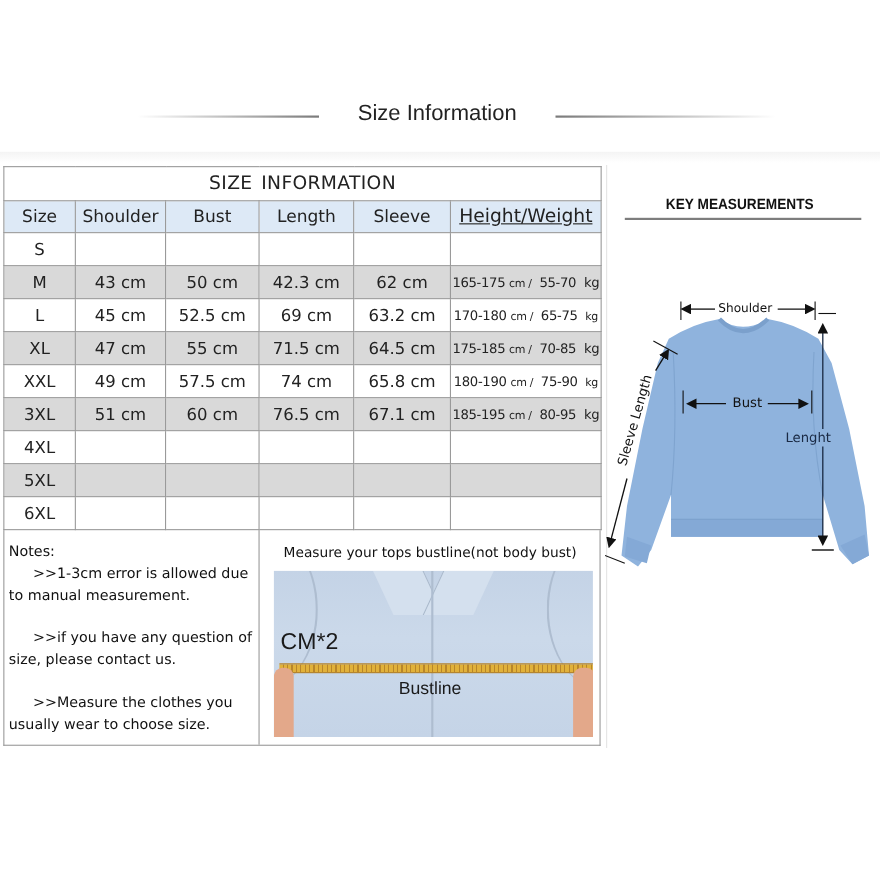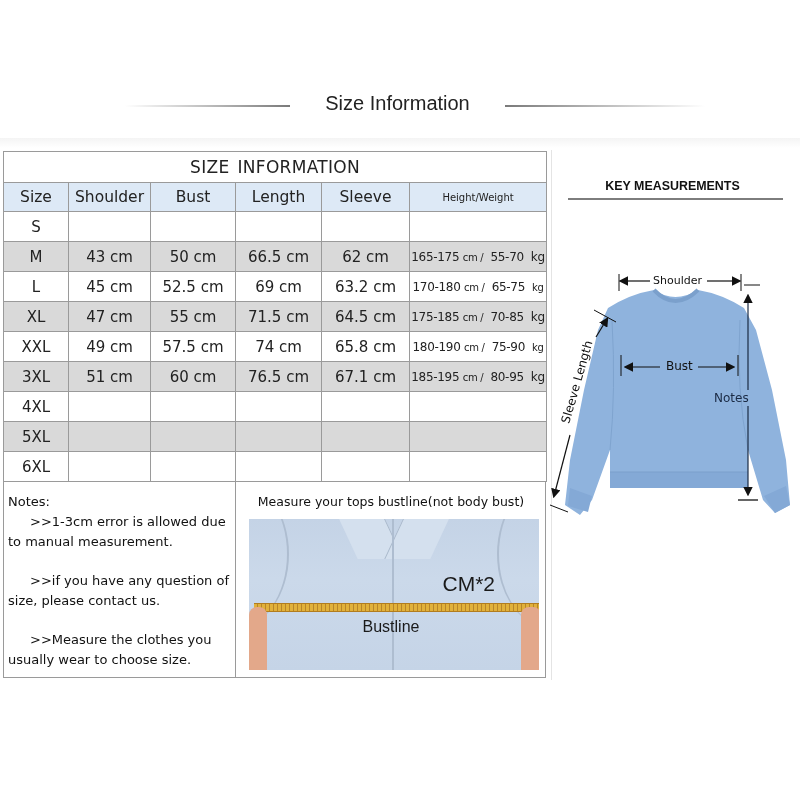--- a/index.html
+++ b/index.html
@@ -12,21 +12,21 @@
     .top-line.right { left: 505px; width: 200px; background: linear-gradient(to right, #7a7a7a, rgba(120,120,120,0)); }
     .top-title { position: absolute; left: 300px; width: 195px; top: 4px; text-align: center; font-family: "Liberation Sans", sans-serif; font-size: 20px; color: #222; }
 
     .band { position: absolute; left: 0; top: 138px; width: 800px; height: 10px; background: linear-gradient(#f4f4f4, #fff); }
 
     .size-table { position: absolute; left: 3px; top: 151px; width: 543px; border-collapse: collapse; table-layout: fixed; }
     .size-table td, .size-table th { border: 1px solid #9a9a9a; text-align: center; font-weight: normal; font-size: 15px; color: #222; padding: 0; white-space: nowrap; overflow: hidden; }
     .size-table .title-cell { height: 31px; font-size: 17px; letter-spacing: 0.3px; background: #fff; }
     .size-table .title-cell span.gap { display: inline-block; width: 8px; }
     .size-table thead tr.hdr th { background: #dde9f6; height: 29px; font-size: 15.5px; }
-    .size-table thead tr.hdr th.hw { font-size: 10px; }
+    .size-table thead tr.hdr th.hw { font-size: 17px; text-decoration: underline; }
     .size-table tbody td { height: 30px; }
     .size-table tbody tr.gray td { background: #d9d9d9; }
     .size-table tbody tr.white td { background: #ffffff; }
     .size-table td.hwv { font-size: 12px; letter-spacing: -0.3px; }
     .size-table td.hwv .u { font-size: 10px; text-align: center; }
 
     .bottom-box { position: absolute; left: 3px; top: 482px; width: 543px; height: 196px; border: 1px solid #9a9a9a; border-top: none; }
     .notes { position: absolute; left: 0; top: 0; width: 232px; height: 195px; border-right: 1px solid #9a9a9a; padding: 10px 0 0 4px; font-size: 13px; line-height: 20px; color: #111; }
     .notes p { margin-bottom: 19px; }
     .notes p.h { margin-bottom: 0; }
@@ -36,21 +36,21 @@
     .bust-caption { position: absolute; left: 0; top: 12px; width: 310px; text-align: center; font-size: 12.5px; color: #111; }
     .bust-photo { position: absolute; left: 13px; top: 37px; width: 290px; height: 151px; background: linear-gradient(180deg, #c4d3e6 0%, #cbd9ea 40%, #c5d4e7 100%); overflow: hidden; }
     .collar-l { position: absolute; left: 98px; top: -6px; width: 46px; height: 46px; background: #d4e0ee; transform: skewX(25deg); border-right: 1px solid #a9b8cb; }
     .collar-r { position: absolute; left: 146px; top: -6px; width: 46px; height: 46px; background: #d4e0ee; transform: skewX(-25deg); border-left: 1px solid #a9b8cb; }
     .placket { position: absolute; left: 143px; top: 0; width: 2px; height: 151px; background: #aebdd0; }
     .seam-l { position: absolute; left: -70px; top: -40px; width: 110px; height: 150px; border-right: 2px solid #aebdd0; border-radius: 50%; }
     .seam-r { position: absolute; left: 248px; top: -40px; width: 110px; height: 150px; border-left: 2px solid #aebdd0; border-radius: 50%; }
     .tape { position: absolute; left: 5px; top: 84px; width: 285px; height: 9px; background: repeating-linear-gradient(90deg, #e1b13a 0px, #e1b13a 3px, #b8852a 3px, #b8852a 4px); border-top: 1px solid #b27d1e; border-bottom: 1px solid #b27d1e; }
     .hand-l { position: absolute; left: 0; top: 88px; width: 18px; height: 63px; background: #e3a88a; border-radius: 8px 8px 0 0; }
     .hand-r { position: absolute; left: 272px; top: 88px; width: 20px; height: 63px; background: #e3a88a; border-radius: 8px 8px 0 0; }
-    .cm2 { position: absolute; left: 0; top: 53px; width: 246px; text-align: right; font-family: "Liberation Sans", sans-serif; font-size: 21px; color: #1a1a1a; padding-left: 6px; }
+    .cm2 { position: absolute; left: 0; top: 53px; width: 246px; text-align: left; font-family: "Liberation Sans", sans-serif; font-size: 21px; color: #1a1a1a; padding-left: 6px; }
     .bustline { position: absolute; left: 0; top: 99px; width: 290px; text-align: center; font-family: "Liberation Sans", sans-serif; font-size: 16px; color: #1a1a1a; padding-right: 6px; }
 
     .vsep { position: absolute; left: 551px; top: 150px; width: 1px; height: 530px; background: #e4e4e4; }
 
     .key-title { position: absolute; left: 570px; top: 178px; width: 205px; text-align: center; font-family: "Liberation Sans", sans-serif; font-weight: bold; font-size: 13.5px; color: #111; transform: scaleX(0.92); }
     .key-line { position: absolute; left: 568px; top: 198px; width: 215px; height: 2px; background: #7d7d7d; }
 
     .sweater { position: absolute; left: 550px; top: 260px; width: 250px; height: 270px; }
     .sweater svg { width: 250px; height: 270px; }
     .lbl { position: absolute; font-size: 11px; color: #111; }
@@ -93,21 +93,21 @@
       <td></td>
       <td></td>
       <td></td>
       <td></td>
       <td class="hwv"></td>
     </tr>
     <tr class="gray">
       <td>M</td>
       <td>43 cm</td>
       <td>50 cm</td>
-      <td>66.5 cm</td>
+      <td>42.3 cm</td>
       <td>62 cm</td>
       <td class="hwv"><span>165-175</span> <span class="u">cm /</span>&nbsp;&nbsp;<span>55-70</span>&nbsp;&nbsp;<span>kg</span></td>
     </tr>
     <tr class="white">
       <td>L</td>
       <td>45 cm</td>
       <td>52.5 cm</td>
       <td>69 cm</td>
       <td>63.2 cm</td>
       <td class="hwv"><span>170-180</span> <span class="u">cm /</span>&nbsp;&nbsp;<span>65-75</span>&nbsp;&nbsp;<span class="u">kg</span></td>
@@ -228,15 +228,15 @@
     <line x1="110" y1="107" x2="76" y2="107" stroke="#111" stroke-width="1.2" marker-end="url(#ah)"></line>
     <line x1="148" y1="107" x2="183" y2="107" stroke="#111" stroke-width="1.2" marker-end="url(#ah)"></line>
 
     <line x1="44" y1="50" x2="66" y2="62" stroke="#111" stroke-width="1"></line>
     <line x1="0" y1="245" x2="18" y2="252" stroke="#111" stroke-width="1"></line>
     <line x1="46" y1="77" x2="57" y2="59" stroke="#111" stroke-width="1.2" marker-end="url(#ah)"></line>
     <line x1="20" y1="175" x2="4" y2="236" stroke="#111" stroke-width="1.2" marker-end="url(#ah)"></line>
   </svg>
   <div class="lbl" style="left:103px;top:14px;">Shoulder</div>
   <div class="lbl" style="left:116px;top:99px;font-size:12px;">Bust</div>
-  <div class="lbl" style="left:164px;top:131px;font-size:12px;color:#1a2a44;">Notes</div>
+  <div class="lbl" style="left:164px;top:131px;font-size:12px;color:#1a2a44;">Lenght</div>
   <div class="lbl" style="left:-23px;top:115px;font-size:12px;transform:rotate(-74deg);transform-origin:center;width:100px;text-align:center;">Sleeve Length</div>
 </div>
 
 </body></html>

